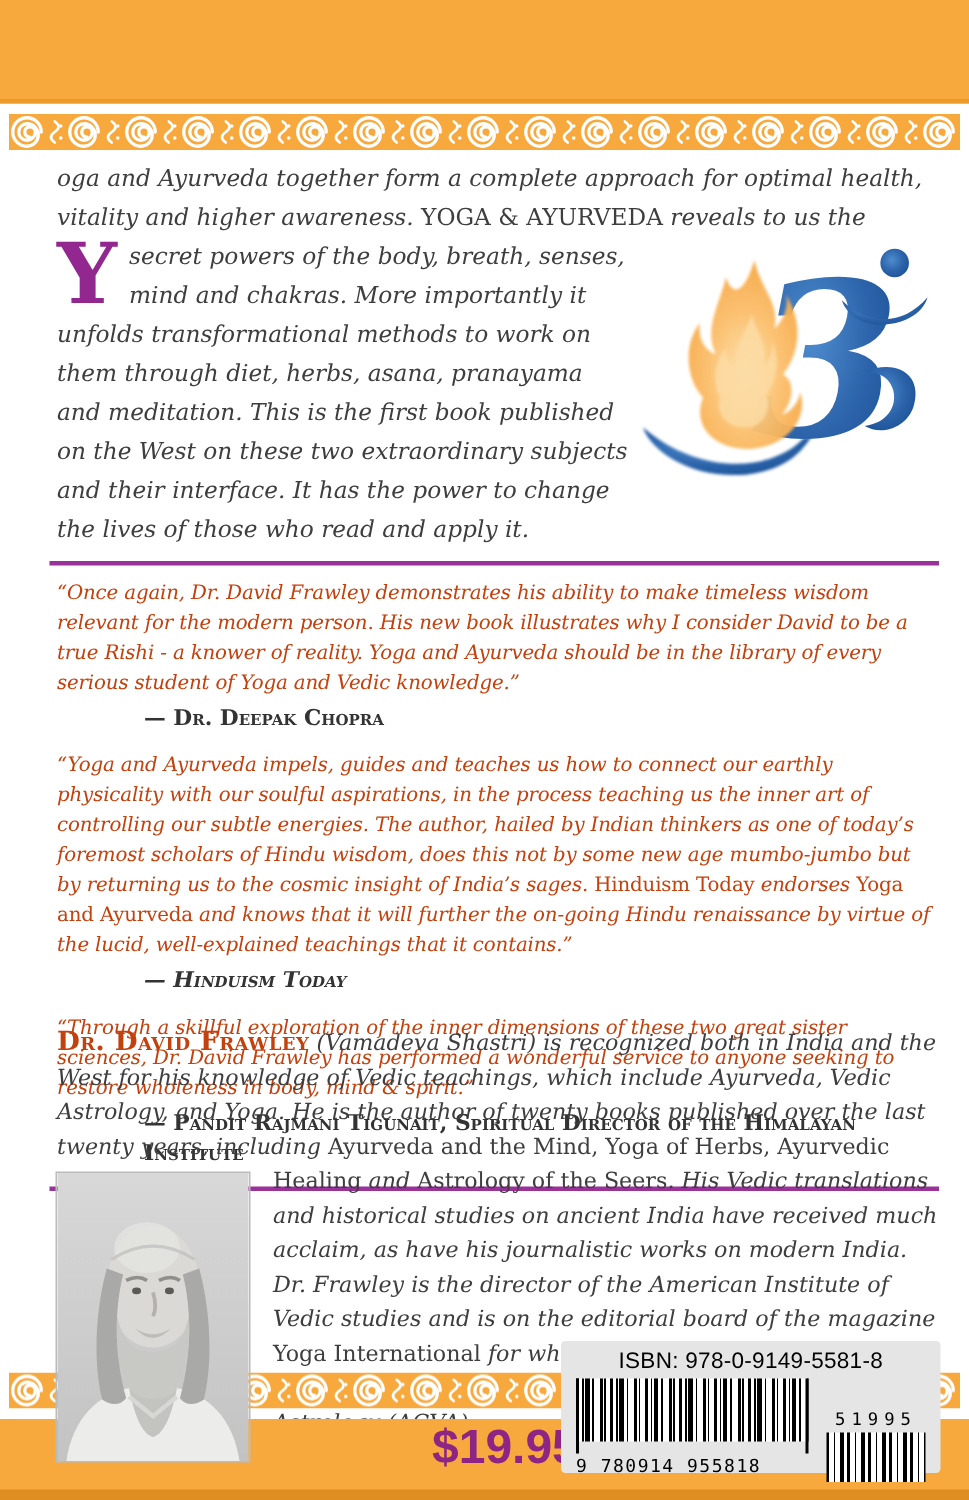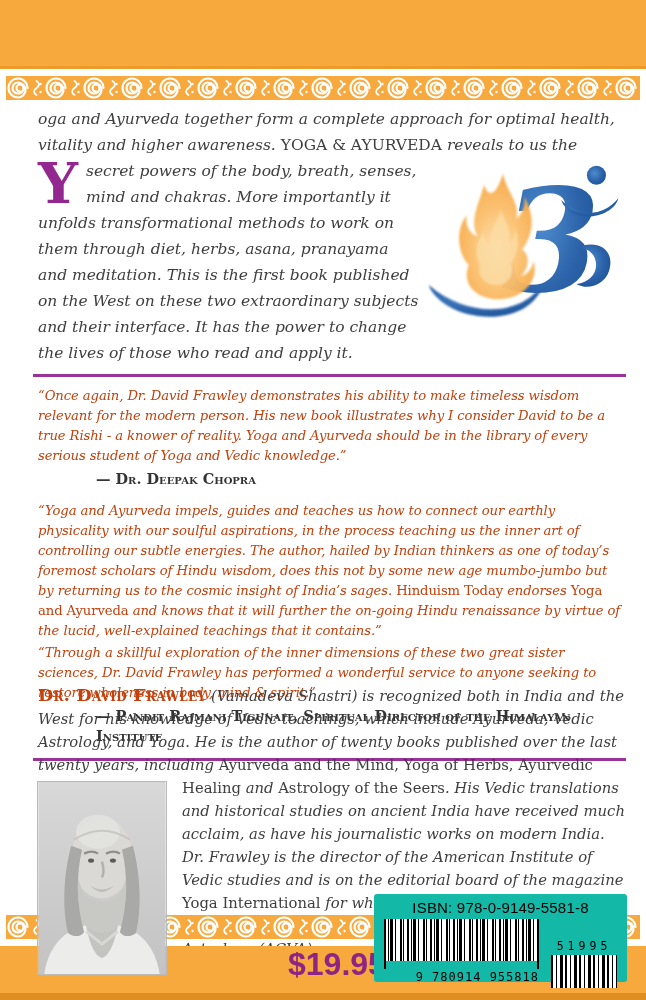--- a/index.html
+++ b/index.html
@@ -33,32 +33,32 @@
   .bio{font-style:italic;font-size:14.8px;line-height:23px;margin:0;color:#3E3E3E;}
   .bio-name{font-style:normal;font-variant:small-caps;font-weight:bold;font-size:17.5px;
             color:#c2410c;letter-spacing:0.3px;}
   .photo-spacer{float:left;width:0;height:96px;}
   .photo-float{float:left;clear:left;width:128px;height:192px;margin:2px 16px 0 0;
                position:relative;z-index:4;}
   .photo-float svg{display:block;box-shadow:0 0 0 1px #bbb;}
   
   .price{position:absolute;left:288px;top:946px;z-index:5;
          font-family:"Liberation Sans",sans-serif;font-weight:bold;font-size:32px;color:#8E2585;}
-  .barcode-box{position:absolute;left:374px;top:894px;width:253px;height:88px;background:#14b8a6;
+  .barcode-box{position:absolute;left:374px;top:894px;width:253px;height:88px;background:#e5e5e5;
                border-radius:3px;z-index:5;font-family:"Liberation Sans",sans-serif;color:#000;}
   .isbn{font-size:15px;text-align:center;margin:5px 0 3px 0;letter-spacing:0.2px;}
   .bc-row{display:flex;padding:0 8px 0 10px;gap:12px;align-items:flex-start;}
   .bc-main{width:155px;}
   .bars{background:repeating-linear-gradient(90deg,#000 0 2px,#fff 2px 4px,#000 4px 5px,
         #fff 5px 6px,#000 6px 9px,#fff 9px 11px,#000 11px 12px,#fff 12px 16px,#000 16px 18px,
         #fff 18px 19px,#000 19px 20px,#fff 20px 23px);}
   .bars-main{height:42px;position:relative;}
   .bars-main::before,.bars-main::after{content:"";position:absolute;top:0;width:2px;height:50px;background:#000;}
   .bars-main::before{left:0;} .bars-main::after{right:0;}
-  .bc-digits{font-family:"DejaVu Sans Mono",monospace;font-size:12px;text-align:right;
+  .bc-digits{font-family:"DejaVu Sans Mono",monospace;font-size:12px;text-align:left;
              margin-top:9px;letter-spacing:1px;white-space:nowrap;}
   .bc-supp{width:66px;padding-top:3px;}
   .supp-digits{font-family:"DejaVu Sans Mono",monospace;font-size:11.5px;letter-spacing:4px;
                text-align:center;margin-bottom:2px;margin-top:17px;}
   .bars-supp{height:33px;background:repeating-linear-gradient(90deg,#000 0 2px,#fff 2px 5px,
              #000 5px 6px,#fff 6px 9px,#000 9px 12px,#fff 12px 14px);}
   .hidden-defs{position:absolute;width:0;height:0;}
 </style>
 </head>
 <body>
@@ -116,20 +116,21 @@
       </span>
       <span class="dropcap">Y</span><span>oga and Ayurveda together form a complete approach for optimal health, vitality and higher awareness. </span><span class="roman">YOGA &amp; AYURVEDA</span><span> reveals to us the secret powers of the body, breath, senses, mind and chakras. More importantly it unfolds transformational methods to work on them through diet, herbs, asana, pranayama and meditation. This is the first book published on the West on these two extraordinary subjects and their interface. It has the power to change the lives of those who read and apply it.</span>
     </p>
 
     <hr class="rule">
 
     <p class="quote">“Once again, Dr. David Frawley demonstrates his ability to make timeless wisdom relevant for the modern person. His new book illustrates why I consider David to be a true Rishi - a knower of reality. Yoga and Ayurveda should be in the library of every serious student of Yoga and Vedic knowledge.”</p>
     <p class="attr">— Dr. Deepak Chopra</p>
 
     <p class="quote"><span>“Yoga and Ayurveda impels, guides and teaches us how to connect our earthly physicality with our soulful aspirations, in the process teaching us the inner art of controlling our subtle energies. The author, hailed by Indian thinkers as one of today’s foremost scholars of Hindu wisdom, does this not by some new age mumbo-jumbo but by returning us to the cosmic insight of India’s sages. </span><span class="roman">Hinduism Today</span><span> endorses </span><span class="roman">Yoga and Ayurveda</span><span> and knows that it will further the on-going Hindu renaissance by virtue of the lucid, well-explained teachings that it contains.”</span></p>
+    <p class="attr attr-italic">— Hinduism Today</p>
 
     <p class="quote">“Through a skillful exploration of the inner dimensions of these two great sister sciences, Dr. David Frawley has performed a wonderful service to anyone seeking to restore wholeness in body, mind &amp; spirit.”</p>
     <p class="attr">— Pandit Rajmani Tigunait, Spiritual Director of the Himalayan Institute</p>
 
     <hr class="rule">
   </div>
 
   <div class="bio-section">
     <p class="bio">
       <span class="photo-spacer"></span>

